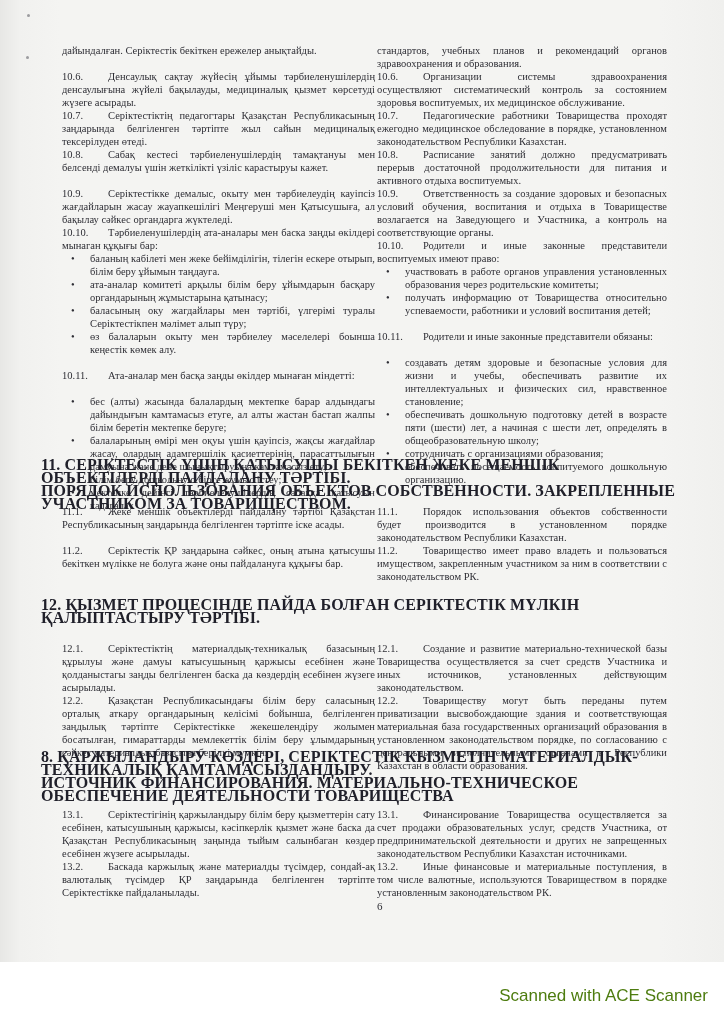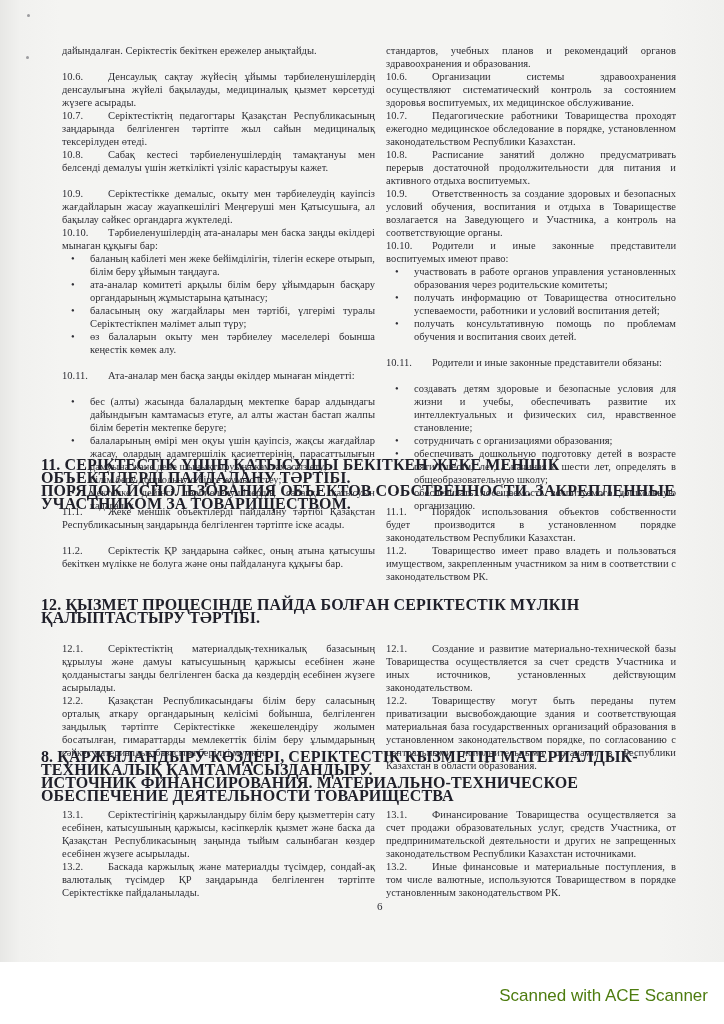--- a/index.html
+++ b/index.html
@@ -6,21 +6,21 @@
   body{
     width:724px;height:1024px;position:relative;background:#ffffff;
     font-family:"Liberation Serif", serif;color:#2e2e35;
   }
   .paper{
     position:absolute;top:0;left:0;width:724px;height:962px;
     background:linear-gradient(90deg,#e7e7e5 0px,#f1f1ef 20px,#f4f4f2 60px,#f4f4f2 660px,#f0f0ee 724px);
   }
   .speck{position:absolute;width:3px;height:3px;border-radius:50%;background:#55555c;opacity:.55;}
   .band{position:absolute;left:62px;width:614px;font-size:10.5px;line-height:13px;text-align:justify;}
-  .cols{display:flex;gap:11px;}
+  .cols{display:flex;gap:2px;}
   .col-l{width:313px;}
   .col-r{width:290px;}
   p.clause{margin:0;}
   p.mb{margin-bottom:13px;}
   p.mt{margin-top:13px;}
   .num{display:inline-block;min-width:46px;}
   .b{position:relative;padding-left:28px;margin:0;}
   .b::before{content:"\2022";position:absolute;left:9px;top:0;}
   .sec-head{
     position:absolute;left:41px;width:644px;
@@ -62,25 +62,24 @@
     </div>
     <div class="col-r">
       <p class="clause"><span>стандартов, учебных планов и рекомендаций органов здравоохранения и образования.</span></p>
       <p class="clause"><span class="num">10.6.</span><span>Организации системы здравоохранения осуществляют систематический контроль за состоянием здоровья воспитуемых, их медицинское обслуживание.</span></p>
       <p class="clause"><span class="num">10.7.</span><span>Педагогические работники Товарищества проходят ежегодно медицинское обследование в порядке, установленном законодательством Республики Казахстан.</span></p>
       <p class="clause"><span class="num">10.8.</span><span>Расписание занятий должно предусматривать перерыв достаточной продолжительности для питания и активного отдыха воспитуемых.</span></p>
       <p class="clause"><span class="num">10.9.</span><span>Ответственность за создание здоровых и безопасных условий обучения, воспитания и отдыха в Товариществе возлагается на Заведующего и Участника, а контроль на соответствующие органы.</span></p>
       <p class="clause"><span class="num">10.10.</span><span>Родители и иные законные представители воспитуемых имеют право:</span></p>
       <div class="b">участвовать в работе органов управления установленных образования через родительские комитеты;</div>
       <div class="b">получать информацию от Товарищества относительно успеваемости, работники и условий воспитания детей;</div>
-      <div class="b">получать консультативную помощь по проблемам обучения и воспитания своих детей.</div>
       <p class="clause mt mb"><span class="num">10.11.</span><span>Родители и иные законные представители обязаны:</span></p>
       <div class="b">создавать детям здоровые и безопасные условия для жизни и учебы, обеспечивать развитие их интеллектуальных и физических сил, нравственное становление;</div>
+      <div class="b">обеспечивать дошкольную подготовку детей в возрасте пяти (шести) лет, а начиная с шести лет, определять в общеобразовательную школу;</div>
       <div class="b">сотрудничать с организациями образования;</div>
-      <div class="b">обеспечивать дошкольную подготовку детей в возрасте пяти (шести) лет, а начиная с шести лет, определять в общеобразовательную школу;</div>
       <div class="b">обеспечивать посещаемость воспитуемого дошкольную организацию.</div>
     </div>
   </div>
 </div>
 
 <div class="sec-head" style="top:458px;">
   <div>11. СЕРІКТЕСТІК ҮШІН ҚАТЫСУШЫ БЕКІТКЕН ЖЕКЕ МЕНШІК ОБЪЕКТІЛЕРДІ ПАЙДАЛАНУ ТӘРТІБІ.</div>
   <div>ПОРЯДОК ИСПОЛЬЗОВАНИЯ ОБЪЕКТОВ СОБСТВЕННОСТИ. ЗАКРЕПЛЕННЫЕ УЧАСТНИКОМ ЗА ТОВАРИЩЕСТВОМ.</div>
 </div>
 

